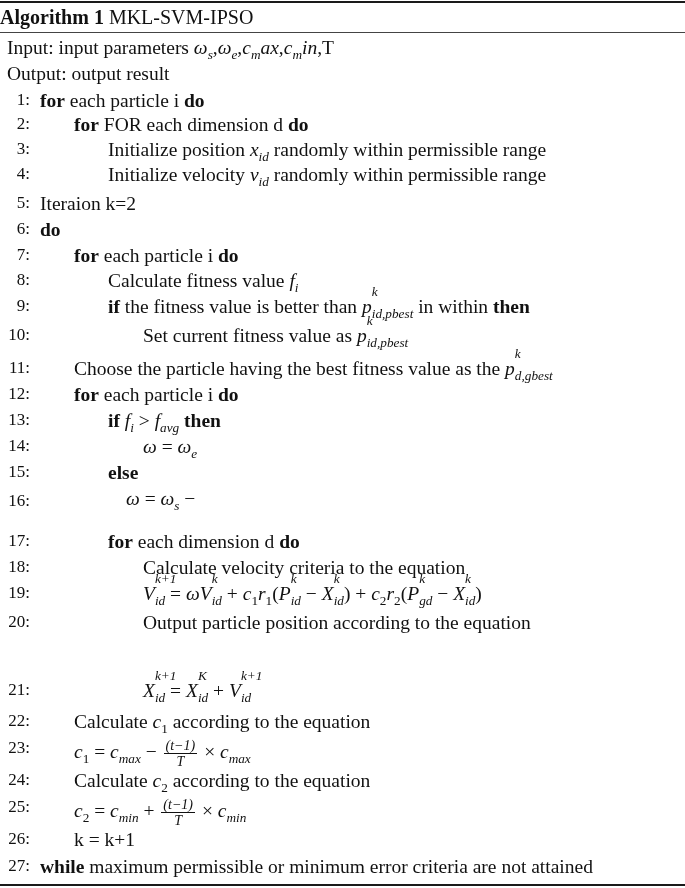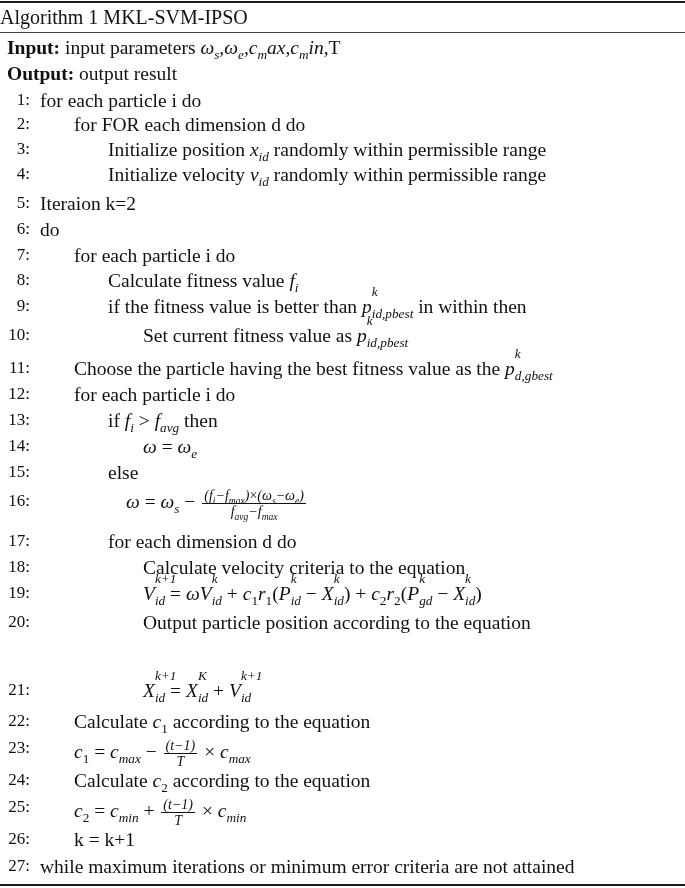--- a/index.html
+++ b/index.html
@@ -6,27 +6,27 @@
     body {
       width: 685px; height: 888px; position: relative; overflow: hidden;
       font-family: "Liberation Serif", "DejaVu Serif", serif;
       color: #111111; font-size: 19.5px;
     }
     .rule { position: absolute; left: 0; width: 685px; background: #1a1a1a; }
     .rule.top { top: 1px; height: 2px; }
     .rule.mid { top: 32px; height: 1.3px; background: #444; }
     .rule.bot { top: 884px; height: 2px; }
     .caption { position: absolute; left: 0; top: 6px; white-space: nowrap; font-size: 20px; }
-    .caption b { font-weight: normal; }
+    .caption b { font-weight: bold; }
     .io { position: absolute; left: 7px; white-space: nowrap; }
-    .io b { font-weight: bold; }
+    .io b { font-weight: normal; }
     .line { position: absolute; left: 0; white-space: nowrap; }
     .ln { position: absolute; left: 0; width: 30px; text-align: right; font-size: 17px; }
     .code { position: absolute; white-space: nowrap; }
-    .kw { font-weight: normal; }
+    .kw { font-weight: bold; }
     i, .m { font-style: italic; }
     sub, sup { font-size: 0.68em; line-height: 0; }
     .ss { display: inline-block; position: relative; vertical-align: middle; line-height: 1; }
     .ss .up { position: absolute; left: 0; top: -12px; font-size: 0.68em; font-style: italic; }
     .ss .dn { display: block; font-size: 0.68em; font-style: italic; padding-top: 10px; }
     .frac { display: inline-block; vertical-align: middle; text-align: center; font-size: 0.72em; line-height: 1.05; margin: 0 2px; }
     .frac .num { display: block; border-bottom: 1px solid #111; padding: 0 2px; }
     .frac .den { display: block; padding: 0 2px; }
   </style>
 </head>
@@ -118,21 +118,21 @@
   <span class="code" style="left:143px"><i>ω</i> = <i>ω<sub>e</sub></i></span>
 </div>
 
 <div class="line" style="top:462px">
   <span class="ln">15:</span>
   <span class="code" style="left:108px"><span class="kw">else</span></span>
 </div>
 
 <div class="line" style="top:488px">
   <span class="ln" style="top:3px">16:</span>
-  <span class="code" style="left:126px"><i>ω</i> = <i>ω<sub>s</sub></i> − <span class="frac"><span class="num"><i>(f<sub>i</sub>−f<sub>max</sub>)</i>×<i>(ω<sub>s</sub>−ω<sub>e</sub>)</i></span><span class="den"><i>f<sub>avg</sub>−f<sub>max</sub></i></span></span></span>
+  <span class="code" style="left:126px"><i>ω</i> = <i>ω<sub>s</sub></i> − </span>
 </div>
 
 <div class="line" style="top:531px">
   <span class="ln">17:</span>
   <span class="code" style="left:108px"><span class="kw">for</span> <span>each dimension d</span> <span class="kw">do</span></span>
 </div>
 
 <div class="line" style="top:557px">
   <span class="ln">18:</span>
   <span class="code" style="left:143px"><span>Calculate velocity criteria to the equation</span></span>
@@ -173,16 +173,16 @@
   <span class="code" style="left:74px"><i>c</i><sub>2</sub> = <i>c<sub>min</sub></i> + <span class="frac"><span class="num"><i>(t−1)</i></span><span class="den"><i>T</i></span></span> × <i>c<sub>min</sub></i></span>
 </div>
 
 <div class="line" style="top:829px">
   <span class="ln">26:</span>
   <span class="code" style="left:74px"><span>k = k+1</span></span>
 </div>
 
 <div class="line" style="top:856px">
   <span class="ln">27:</span>
-  <span class="code" style="left:40px"><span class="kw">while</span> <span>maximum iterations or minimum error criteria are not attained</span></span>
+  <span class="code" style="left:40px"><span class="kw">while</span> <span>maximum permissible or minimum error criteria are not attained</span></span>
 </div>
 
 <div class="rule bot"></div>
 
 </body></html>

